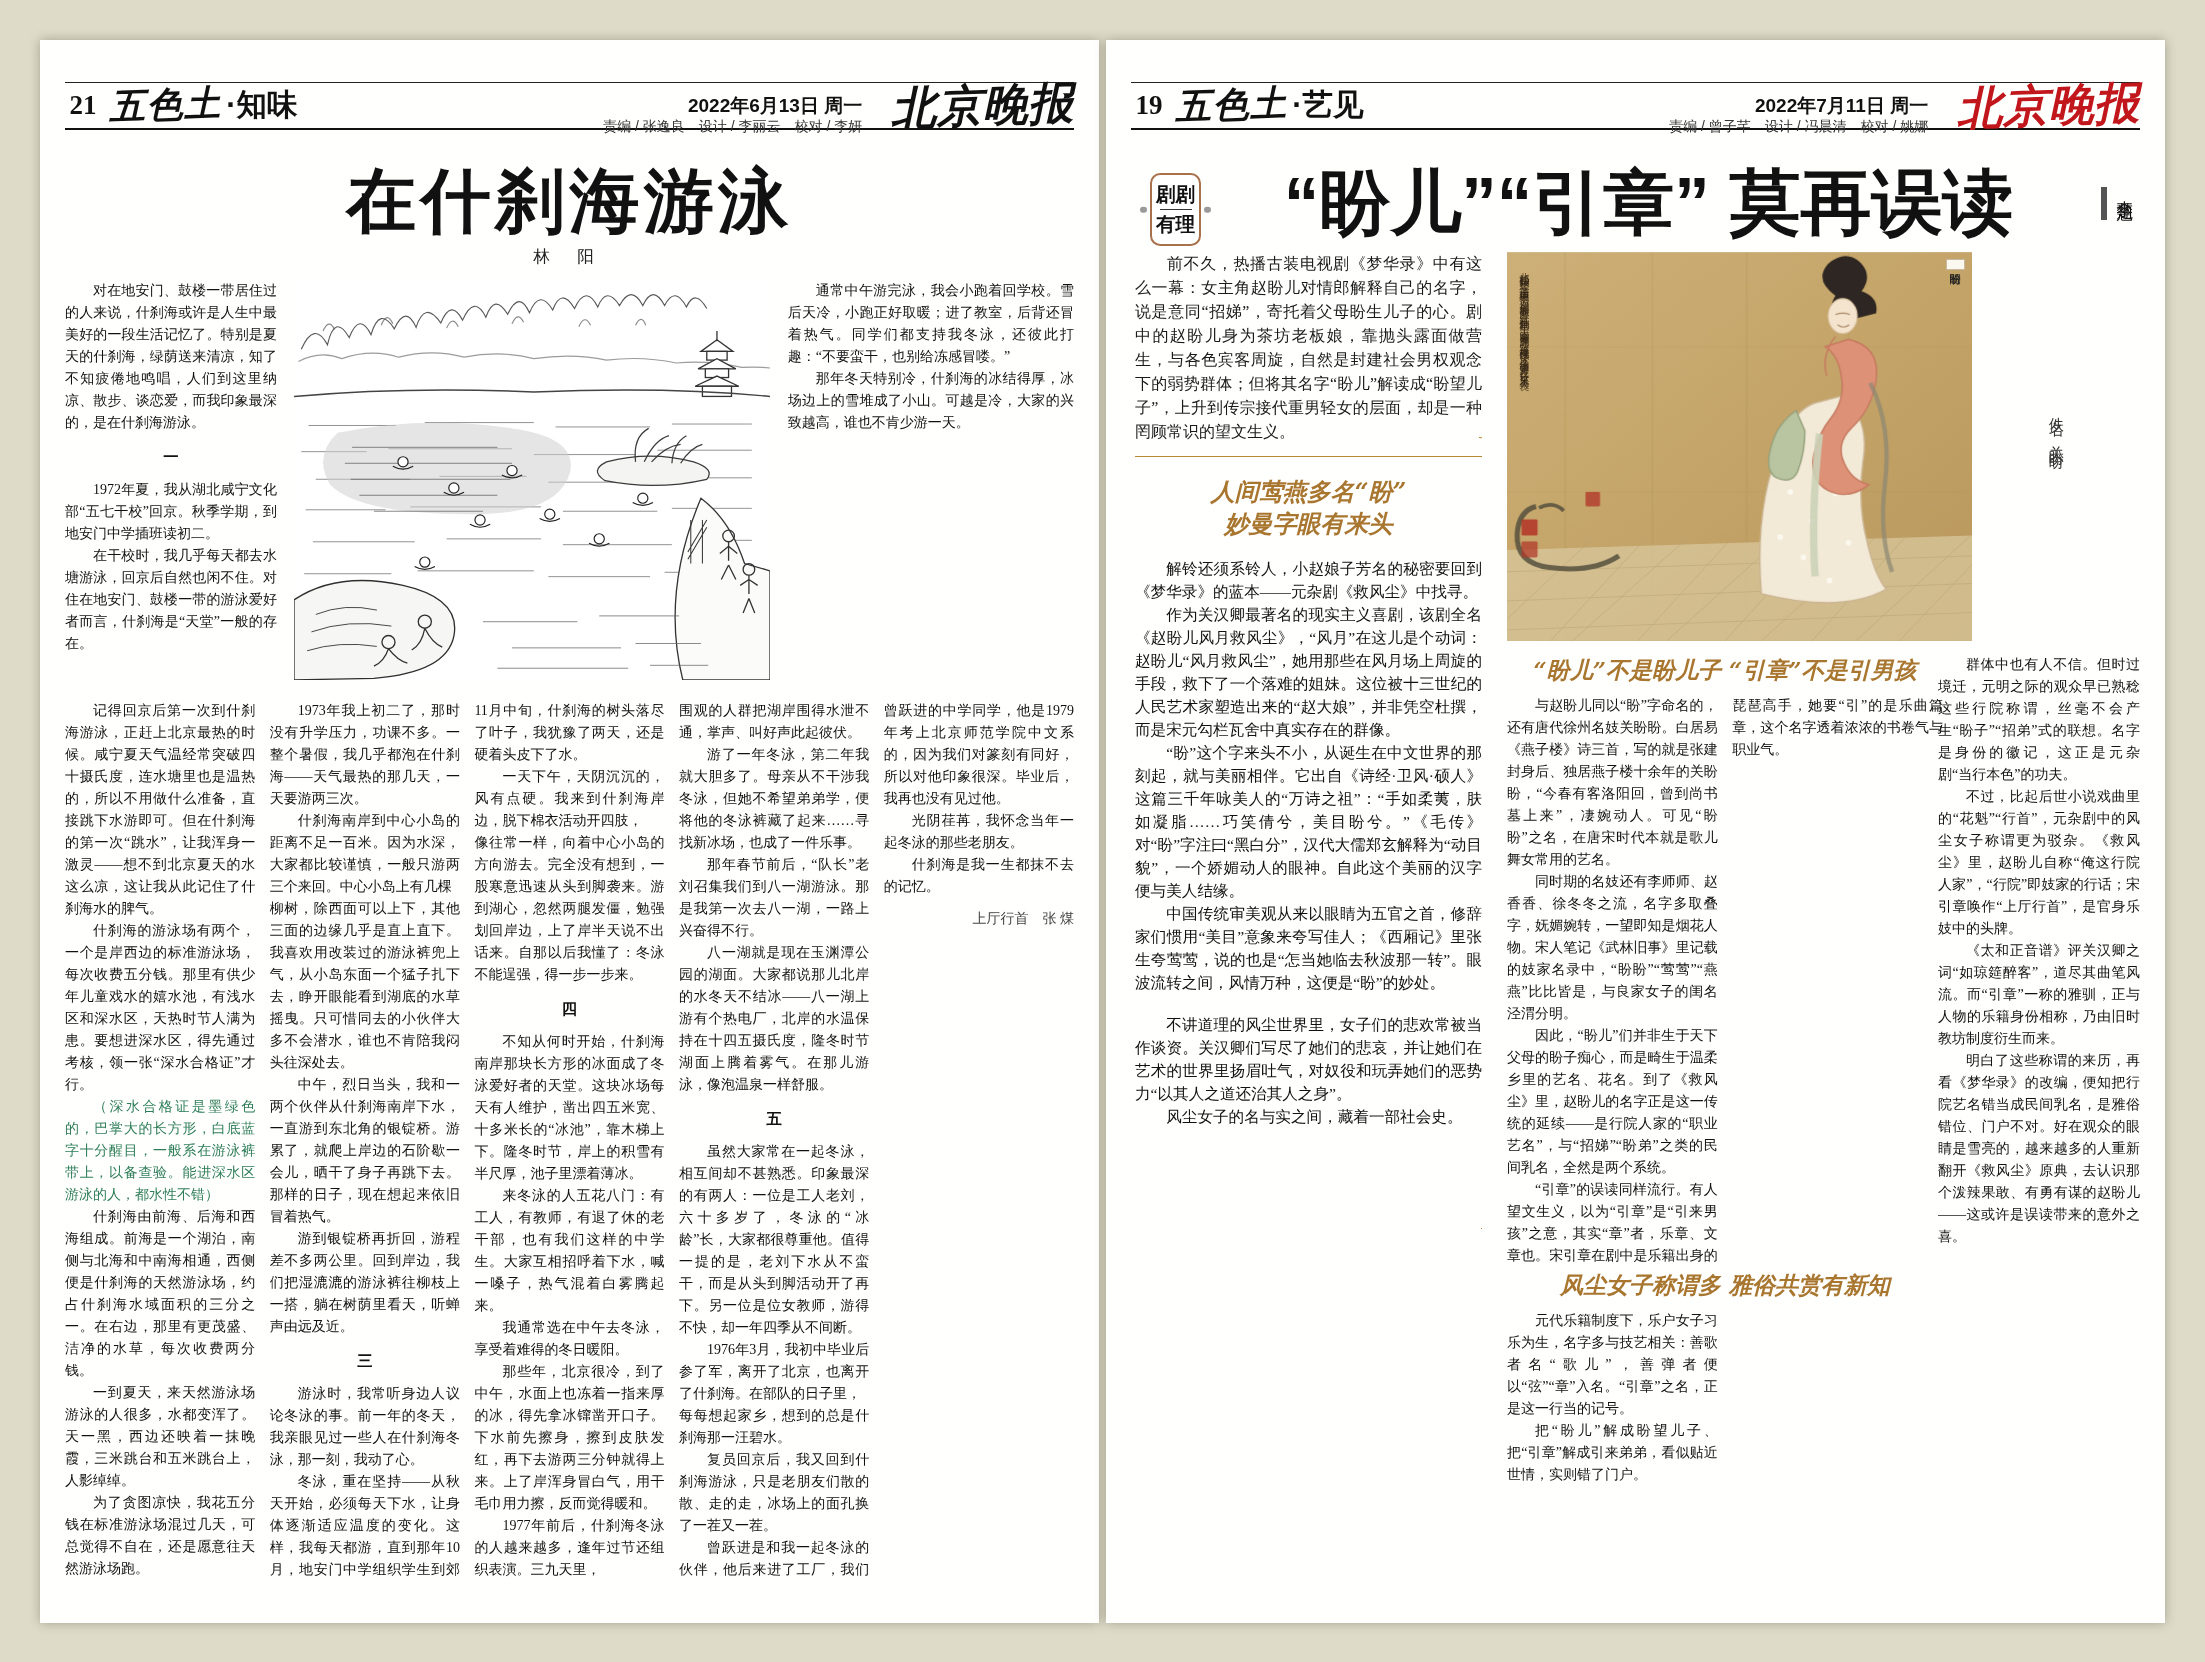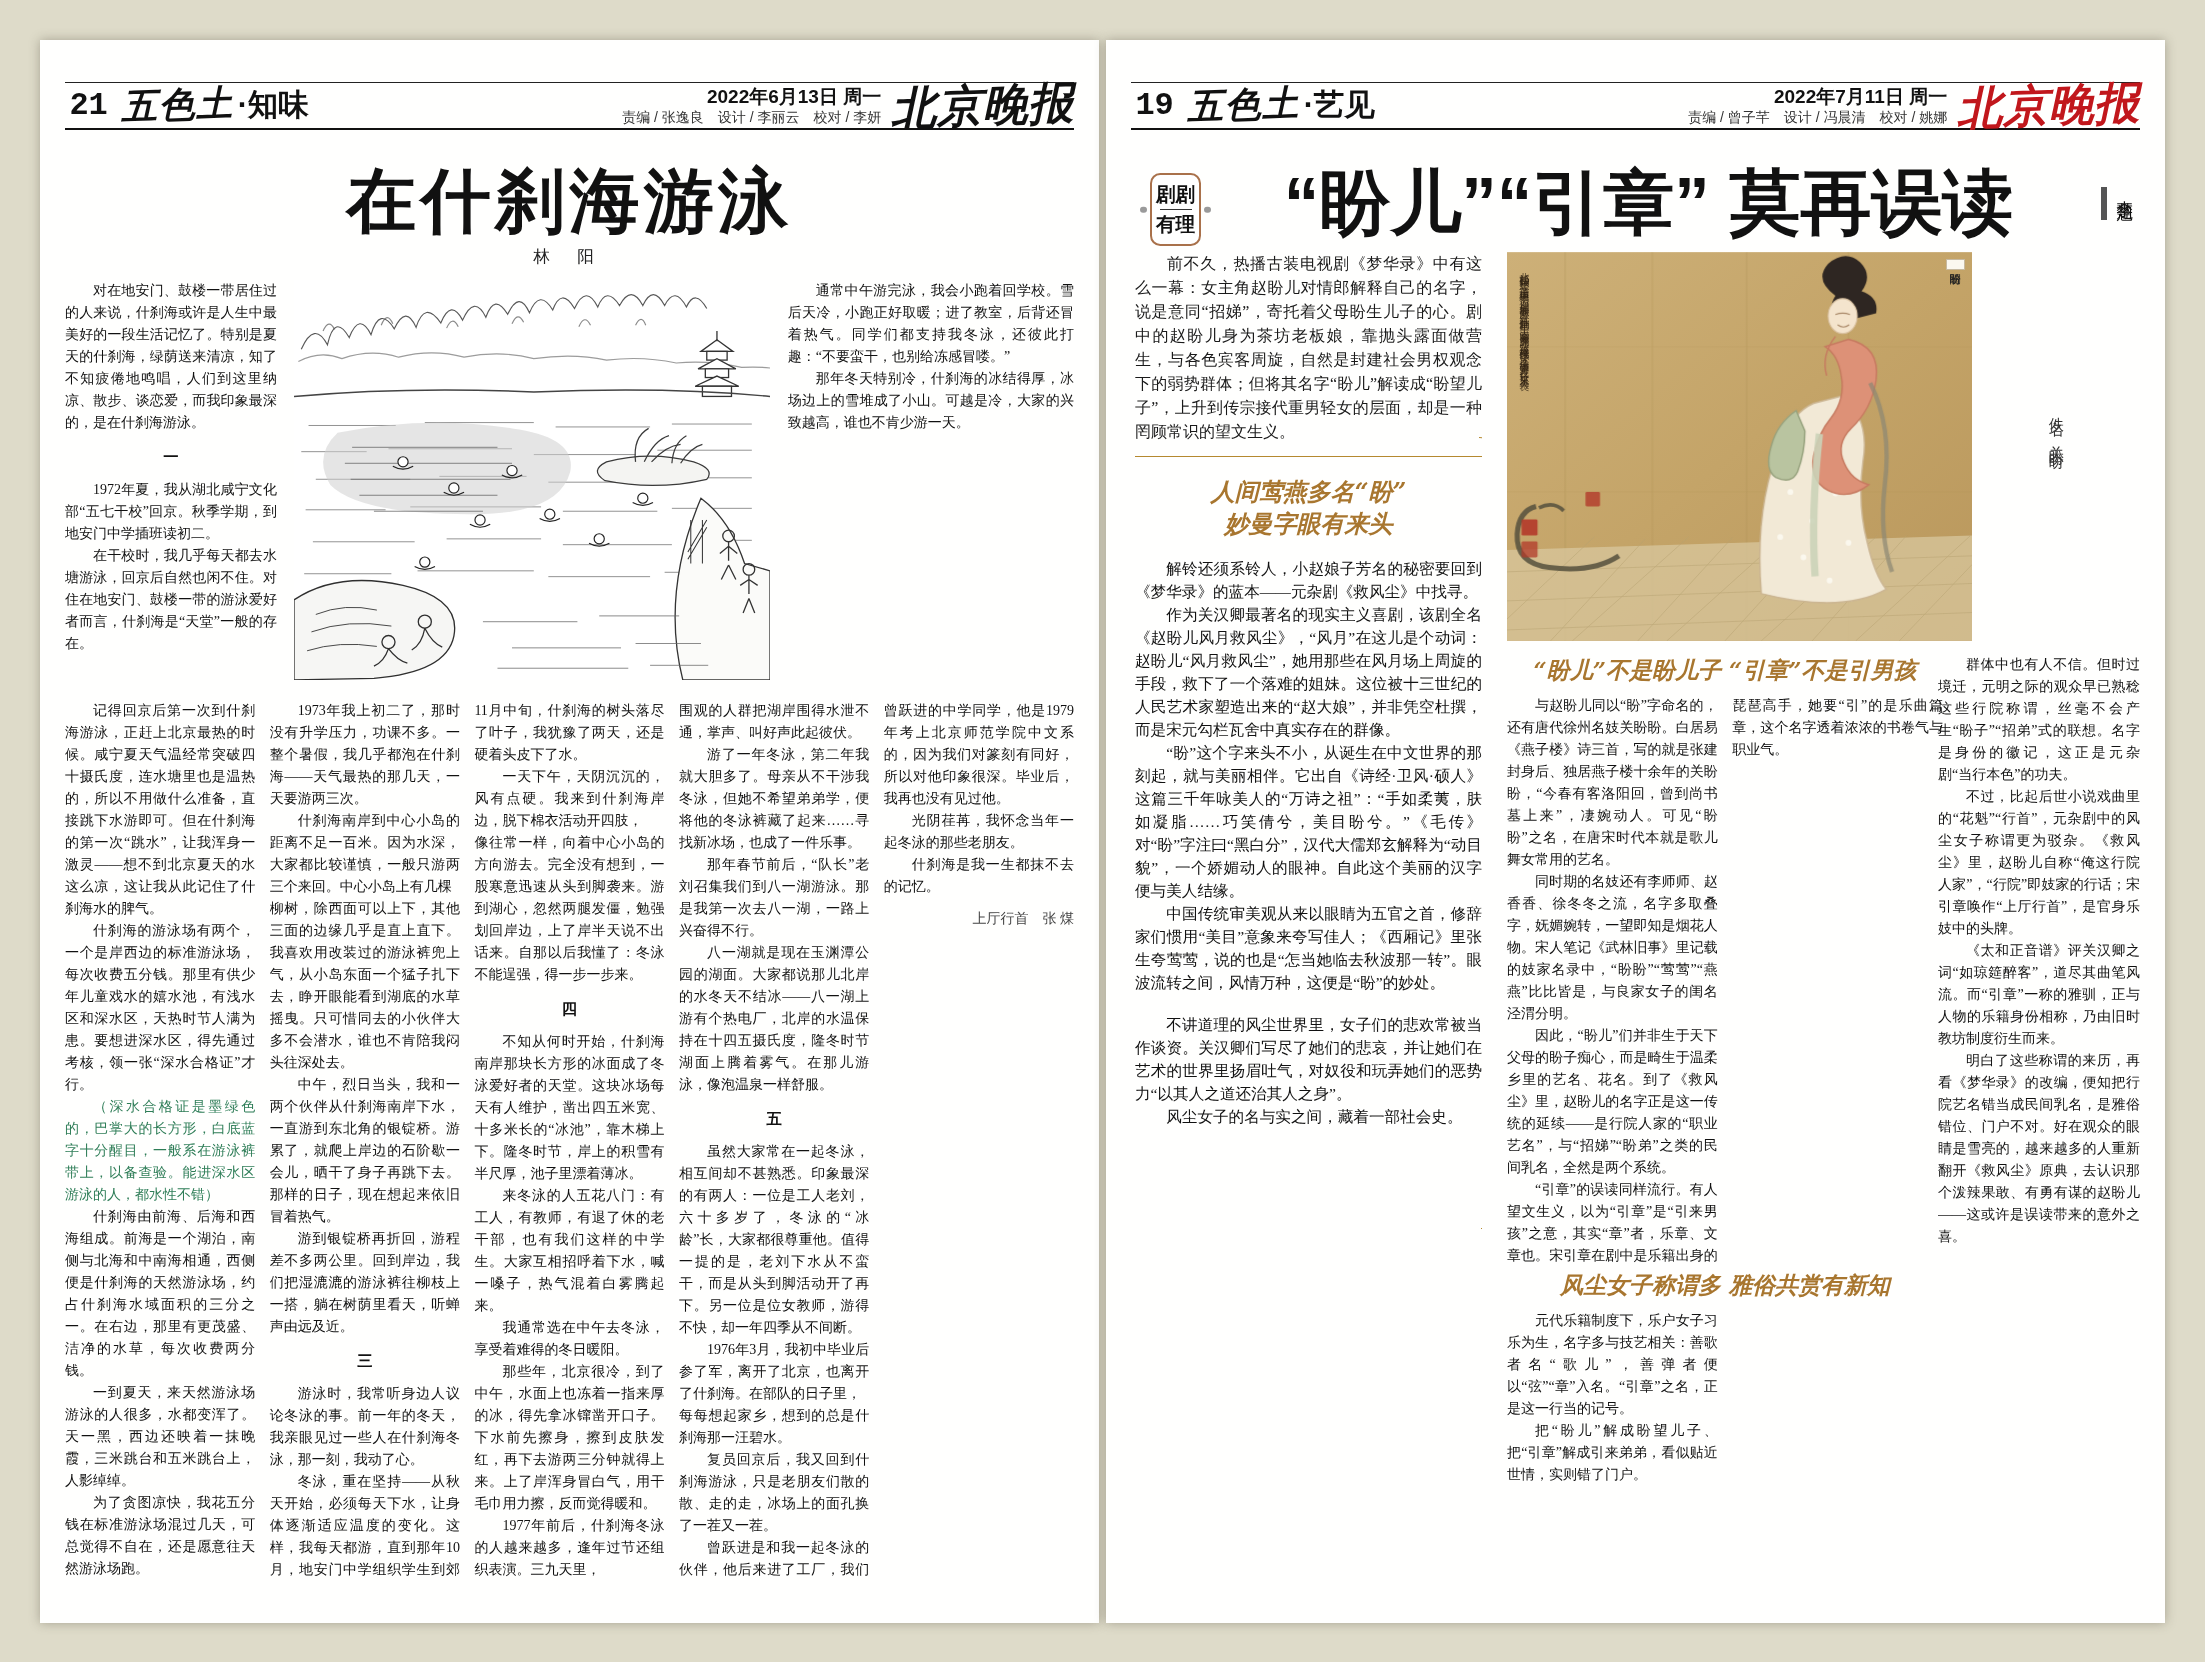--- a/index.html
+++ b/index.html
@@ -8,25 +8,25 @@
           font-family:"Liberation Serif",serif;color:#111;}
   .page{position:absolute;top:40px;width:1059px;height:1583px;background:#fffffe;
         box-shadow:0 0 10.2px rgba(60,55,40,.35);overflow:hidden;}
   #page-left{left:40px;}
   #page-right{left:1106px;}
 
   
   .hdr{position:absolute;left:25px;right:25px;top:42px;height:48px;
        border-top:1.5px solid #222;border-bottom:2.9px solid #111;
        display:flex;align-items:center;}
-  .pagenum{font-family:Liberation Mono, monospace;font-size:32px;font-weight:700;margin:0 13px 0 4.4px;}
+  .pagenum{font-family:Liberation Serif, serif;font-size:27px;font-weight:700;margin:0 13px 0 4.4px;}
   .secscript{font-size:36px;font-weight:700;font-style:italic;transform:rotate(-2deg);
              font-family:"DejaVu Serif",serif;letter-spacing:1.5px;}
   .secsub{font-family:"Liberation Sans",sans-serif;font-size:30.5px;font-weight:700;margin-left:4.4px;}
-  .hdr-right{margin-left:auto;display:flex;align-items:center;gap:10px;}
+  .hdr-right{margin-left:auto;display:flex;align-items:flex-end;gap:29px;}
   .dateblock{text-align:right;line-height:1.25;}
   .dateline{font-family:"Liberation Sans",sans-serif;font-size:19px;font-weight:600;}
   .credline{font-family:"Liberation Sans",sans-serif;font-size:14px;color:#333;}
   .masthead{font-family:"DejaVu Serif",serif;font-size:45px;font-weight:700;font-style:italic;
             letter-spacing:0.7px;transform:rotate(-2deg);white-space:nowrap;}
   .masthead.red{color:#c1171c;}
 
   
   .lp-headline{position:absolute;left:0;right:0;top:115px;text-align:center;
                font-family:"Liberation Sans",sans-serif;font-size:70px;font-weight:900;letter-spacing:4.4px;}

